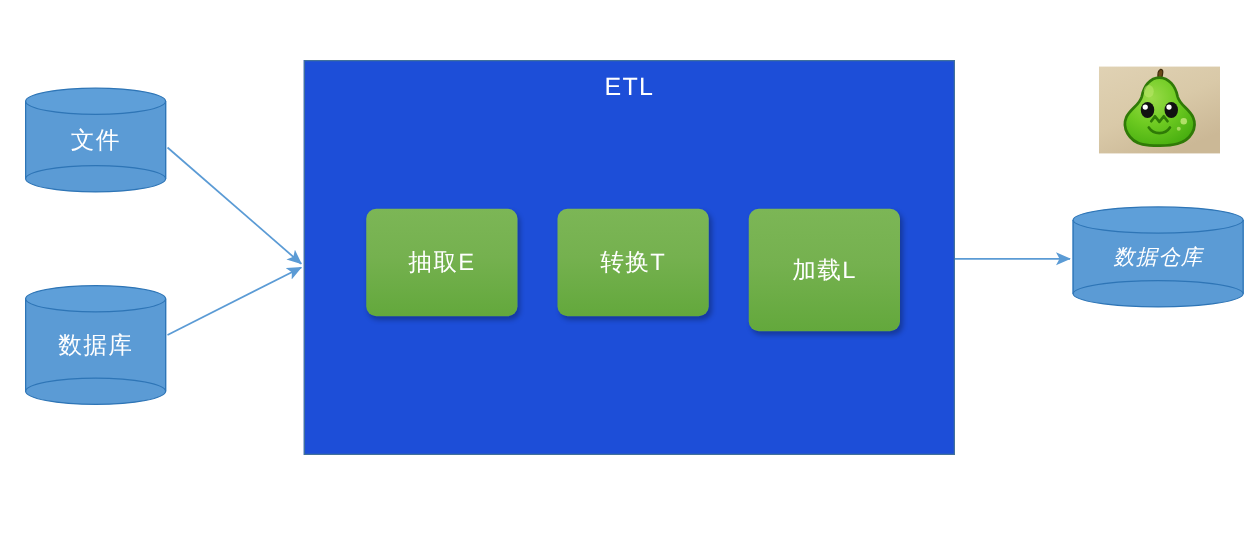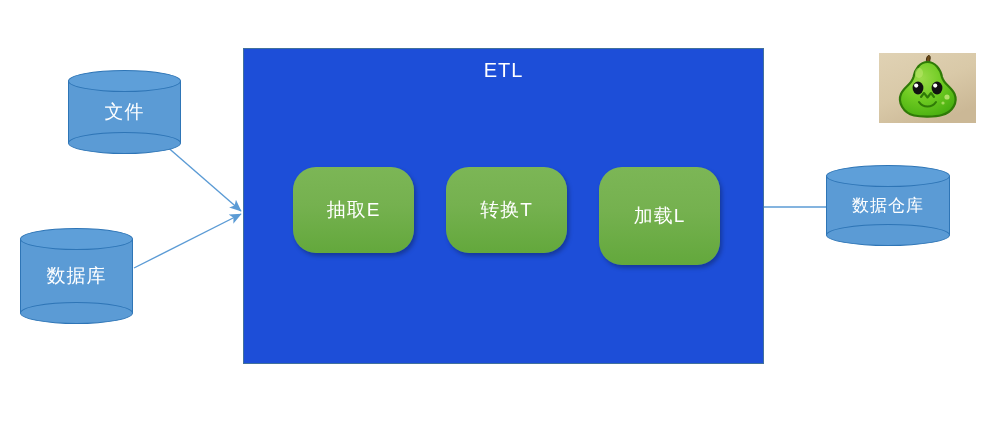--- a/index.html
+++ b/index.html
@@ -86,21 +86,21 @@
     width: 100%;
     text-align: center;
     color: #ffffff;
     font-size: 20px;
     letter-spacing: 1px;
   }
 
   
   .stage {
     position: absolute;
-    border-radius: 23px;
+    border-radius: 8px;
     background: linear-gradient(to bottom, #7CB656 0%, #75B14F 45%, #63A83C 100%);
     box-shadow: 2px 3px 4px rgba(0,0,0,0.28);
     display: flex;
     align-items: center;
     justify-content: center;
     box-sizing: border-box;
   }
   .stage span {
     color: #ffffff;
     font-size: 19px;
@@ -133,21 +133,21 @@
     <defs>
       <marker id="ah" markerWidth="9" markerHeight="9" refX="8" refY="4.5" orient="auto" markerUnits="strokeWidth">
         <path d="M0,0.8 L8.5,4.5 L0,8.2 L2,4.5 Z" fill="#5B9BD5"></path>
       </marker>
     </defs>
     <line x1="134" y1="118" x2="241" y2="211" stroke="#5B9BD5" stroke-width="1.4" marker-end="url(#ah)"></line>
     <line x1="134" y1="268" x2="241" y2="214" stroke="#5B9BD5" stroke-width="1.4" marker-end="url(#ah)"></line>
     <line x1="764" y1="207" x2="856" y2="207" stroke="#5B9BD5" stroke-width="1.4" marker-end="url(#ah)"></line>
   </svg>
 
-  <div class="cylinder" style="left:20px; top:70px; width:113px; height:84px;margin-left:48px;">
+  <div class="cylinder" style="left:20px; top:70px; width:113px; height:84px;">
     <div class="cyl-body"></div>
     <div class="cyl-bottom"></div>
     <div class="cyl-top"></div>
     <div class="cyl-label">文件</div>
   </div>
 
   <div class="cylinder" style="left:20px; top:228px; width:113px; height:96px;">
     <div class="cyl-body"></div>
     <div class="cyl-bottom"></div>
     <div class="cyl-top"></div>
@@ -161,21 +161,21 @@
       <span>抽取E</span>
     </div>
     <div class="stage" style="left:202px; top:118px; width:121px; height:86px;justify-content:center;">
       <span>转换T</span>
     </div>
     <div class="stage" style="left:355px; top:118px; width:121px; height:98px;">
       <span>加载L</span>
     </div>
   </div>
 
-  <div class="cylinder" style="left:826px; top:165px; width:124px; height:81px;">
+  <div class="cylinder" style="left:858px; top:165px; width:137px; height:81px;font-style:italic;">
     <div class="cyl-body"></div>
     <div class="cyl-bottom"></div>
     <div class="cyl-top"></div>
     <div class="cyl-label" style="font-size:17px;">数据仓库</div>
   </div>
 
   <div class="mascot" style="left:879px; top:53px; width:97px; height:70px;">
     <svg width="97" height="70" viewBox="0 0 97 70" xmlns="http://www.w3.org/2000/svg">
       <defs>
         <linearGradient id="bgGrad" x1="0" y1="0" x2="0.6" y2="1">

